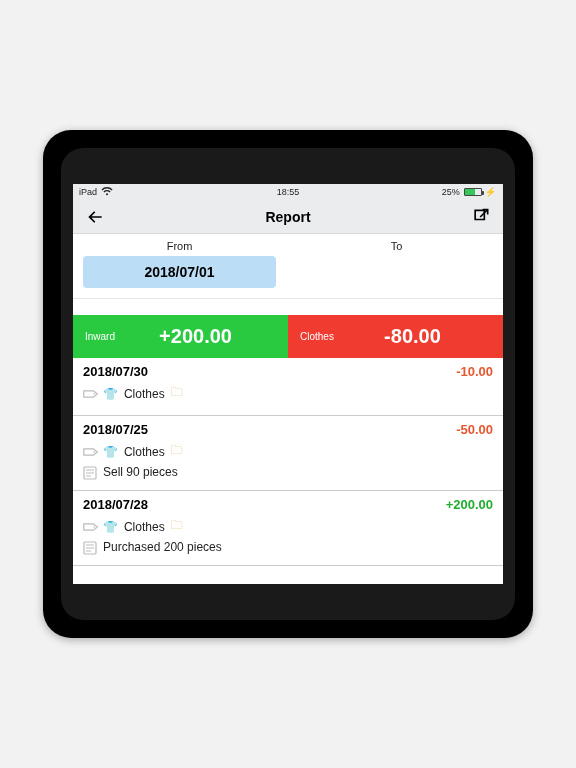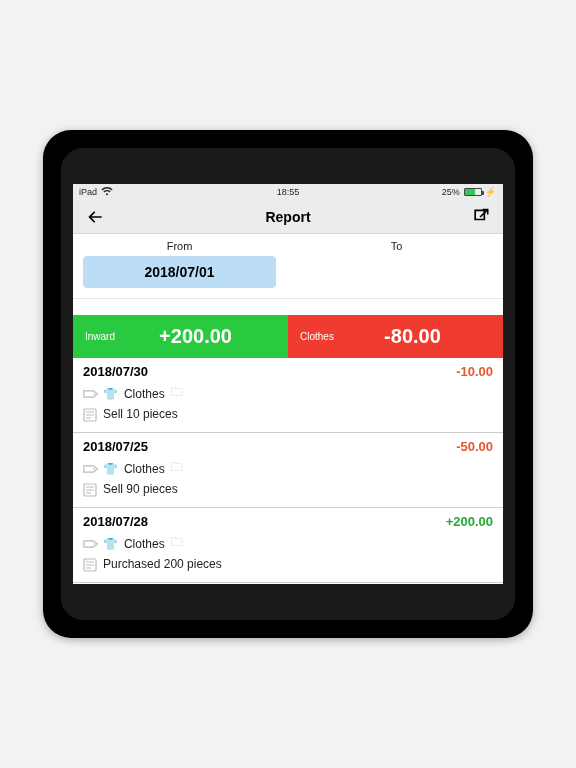--- a/index.html
+++ b/index.html
@@ -210,29 +210,20 @@
               <span class="tagico">
                 <svg width="16" height="12" viewBox="0 0 20 14">
                   <path d="M1 3h12l5 4-5 4H1z" fill="none" stroke="#bbb" stroke-width="1.5"></path>
                   <circle cx="14" cy="7" r="1" fill="#bbb"></circle>
                 </svg>
               </span>
               <span class="clothes-emoji">👕</span>
               <span>Clothes</span>
               <span style="color:#e6b77a;">🗀</span>
             </div>
-            <div class="tx-row">
-              <span class="noteico">
-                <svg width="14" height="14" viewBox="0 0 14 14">
-                  <rect x="1" y="1" width="12" height="12" rx="1" fill="none" stroke="#bbb" stroke-width="1.2"></rect>
-                  <path d="M3 4h8M3 7h8M3 10h5" stroke="#bbb" stroke-width="1.2"></path>
-                </svg>
-              </span>
-              <span>Sell 10 pieces</span>
-            </div>
           </div>
           <div class="tx">
             <div class="tx-head">
               <span>2018/07/25</span>
               <span class="neg">-50.00</span>
             </div>
             <div class="tx-row">
               <span class="tagico">
                 <svg width="16" height="12" viewBox="0 0 20 14">
                   <path d="M1 3h12l5 4-5 4H1z" fill="none" stroke="#bbb" stroke-width="1.5"></path>

